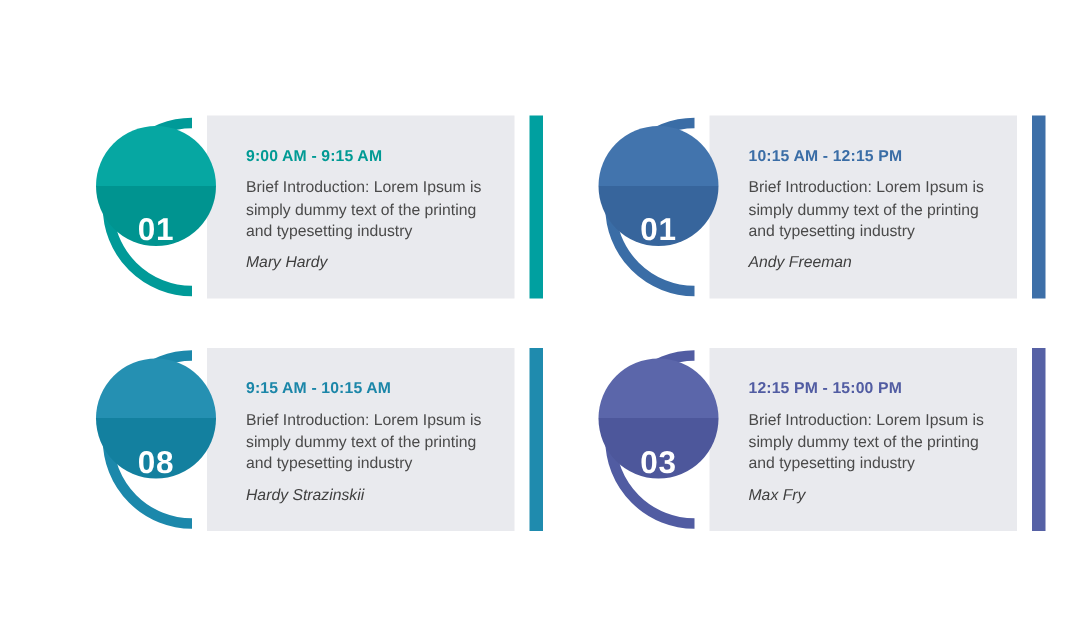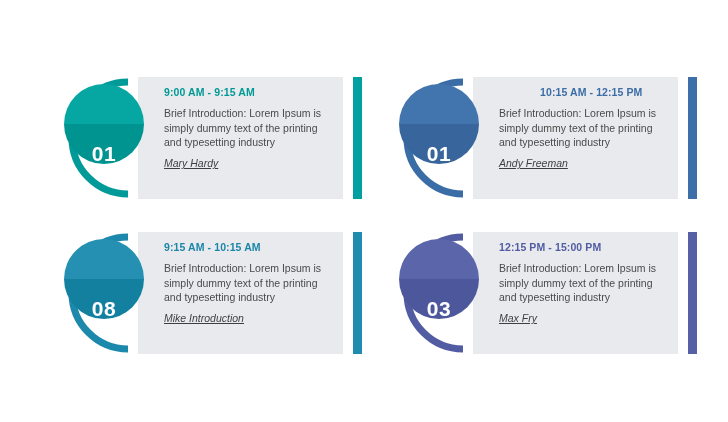--- a/index.html
+++ b/index.html
@@ -79,42 +79,41 @@
     font-weight: bold;
     letter-spacing: 0.5px;
     z-index: 2;
     line-height: 1;
   }
 
   
   .content {
     position: absolute;
     left: 122px;
-    top: 16px;
+    top: 28px;
     width: 172px;
   }
   .time-label {
     font-size: 10.5px;
     font-weight: bold;
     letter-spacing: 0.1px;
     margin-bottom: 7px;
     line-height: 1.2;
   }
   .desc {
     font-size: 10.5px;
     color: #4a4a4a;
     line-height: 1.42;
     margin-bottom: 7px;
   }
   .person {
     font-size: 10.5px;
     color: #3f3f3f;
     font-style: italic;
     line-height: 1.3;
-    text-decoration: underline;
   }
 </style>
 </head>
 <body>
 
 <div id="infographic" style="background: rgb(255, 255, 255);">
     <div class="card" style="left: 42px; top: 70px;">
       <div class="panel" style="background: rgb(233, 234, 238);"></div>
       <div class="accent-bar" style="background: rgb(0, 160, 160);"></div>
       <div class="arc">
@@ -138,36 +137,36 @@
         <svg viewBox="0 0 104 136">
           <path d="M 78 12 A 56 56 0 1 0 78 124" fill="none" stroke-width="7" stroke-linecap="butt" stroke="#1c88ab"></path>
         </svg>
       </div>
       <div class="circle" style="background: linear-gradient(rgb(37, 144, 178) 0%, rgb(37, 144, 178) 50%, rgb(19, 128, 159) 50%, rgb(19, 128, 159) 100%);">
         <span class="circle-num">08</span>
       </div>
       <div class="content">
         <div class="time-label" style="color: rgb(27, 134, 168);">9:15 AM - 10:15 AM</div>
         <div class="desc">Brief Introduction: Lorem Ipsum is simply dummy text of the printing and typesetting industry</div>
-        <div class="person">Mike Introduction</div>
+        <div class="person">Hardy Strazinskii</div>
       </div>
     </div>
     <div class="card" style="left: 377px; top: 70px;">
       <div class="panel" style="background: rgb(233, 234, 238);"></div>
       <div class="accent-bar" style="background: rgb(61, 111, 168);"></div>
       <div class="arc">
         <svg viewBox="0 0 104 136">
           <path d="M 78 12 A 56 56 0 1 0 78 124" fill="none" stroke-width="7" stroke-linecap="butt" stroke="#3a6da6"></path>
         </svg>
       </div>
       <div class="circle" style="background: linear-gradient(rgb(66, 116, 173) 0%, rgb(66, 116, 173) 50%, rgb(55, 101, 156) 50%, rgb(55, 101, 156) 100%);">
         <span class="circle-num">01</span>
       </div>
       <div class="content">
-        <div class="time-label" style="color: rgb(58, 109, 166); margin-left: 41px;">10:15 AM - 12:15 PM</div>
+        <div class="time-label" style="color: rgb(58, 109, 166);">10:15 AM - 12:15 PM</div>
         <div class="desc">Brief Introduction: Lorem Ipsum is simply dummy text of the printing and typesetting industry</div>
         <div class="person">Andy Freeman</div>
       </div>
     </div>
     <div class="card" style="left: 377px; top: 225px;">
       <div class="panel" style="background: rgb(233, 234, 238);"></div>
       <div class="accent-bar" style="background: rgb(86, 97, 165);"></div>
       <div class="arc">
         <svg viewBox="0 0 104 136">
           <path d="M 78 12 A 56 56 0 1 0 78 124" fill="none" stroke-width="7" stroke-linecap="butt" stroke="#515ca2"></path>

